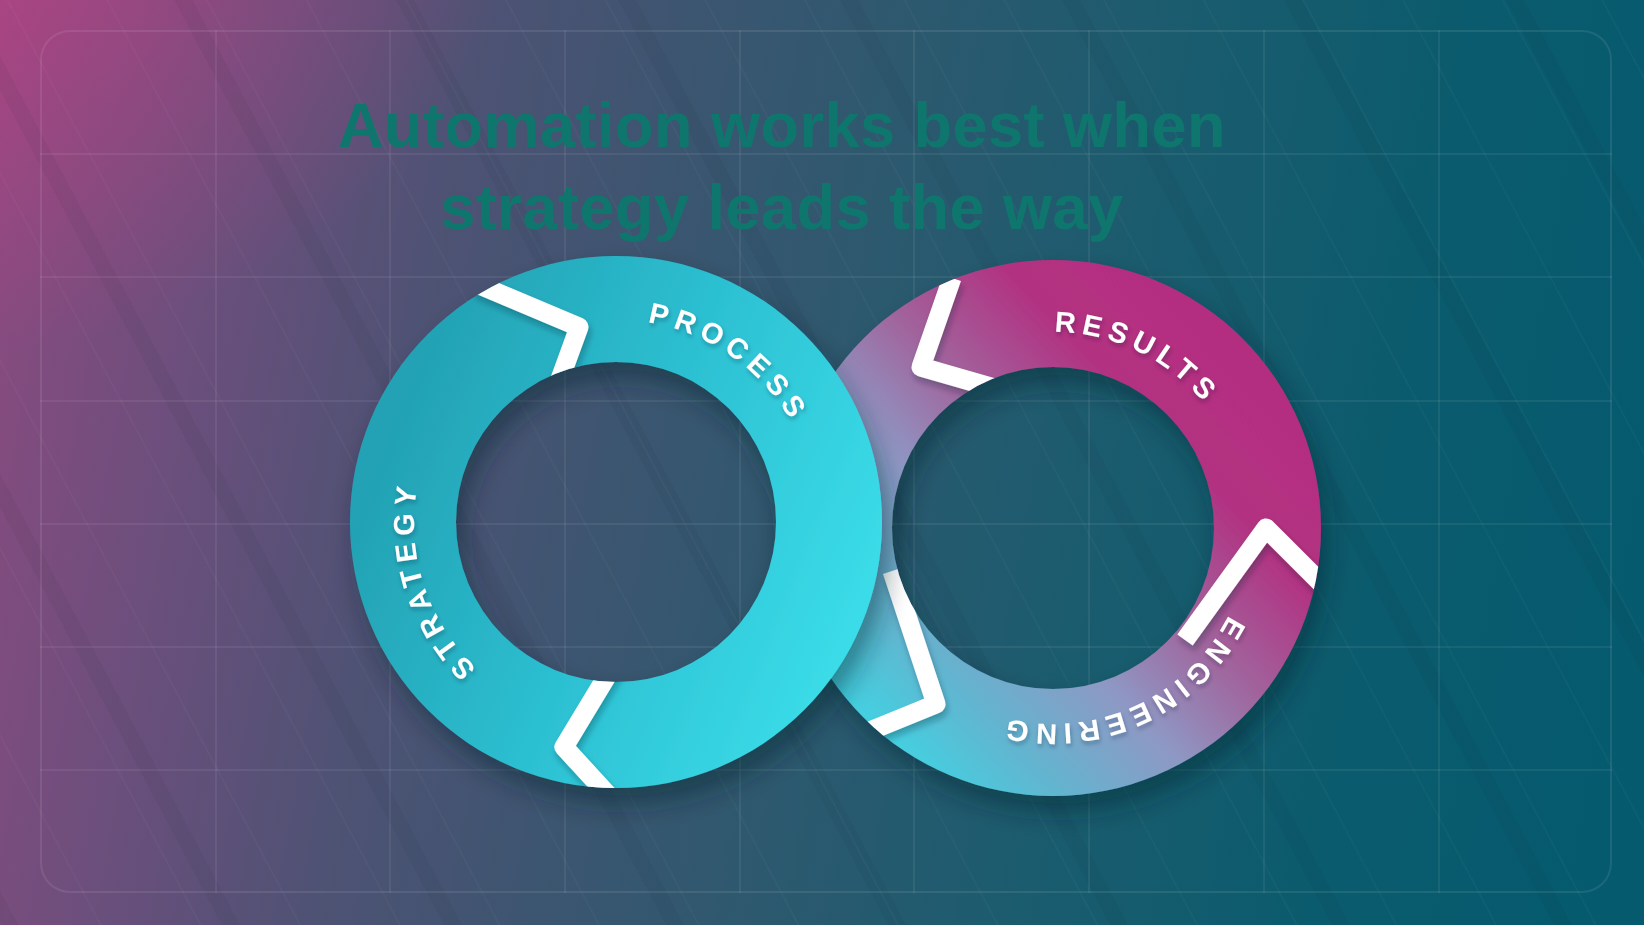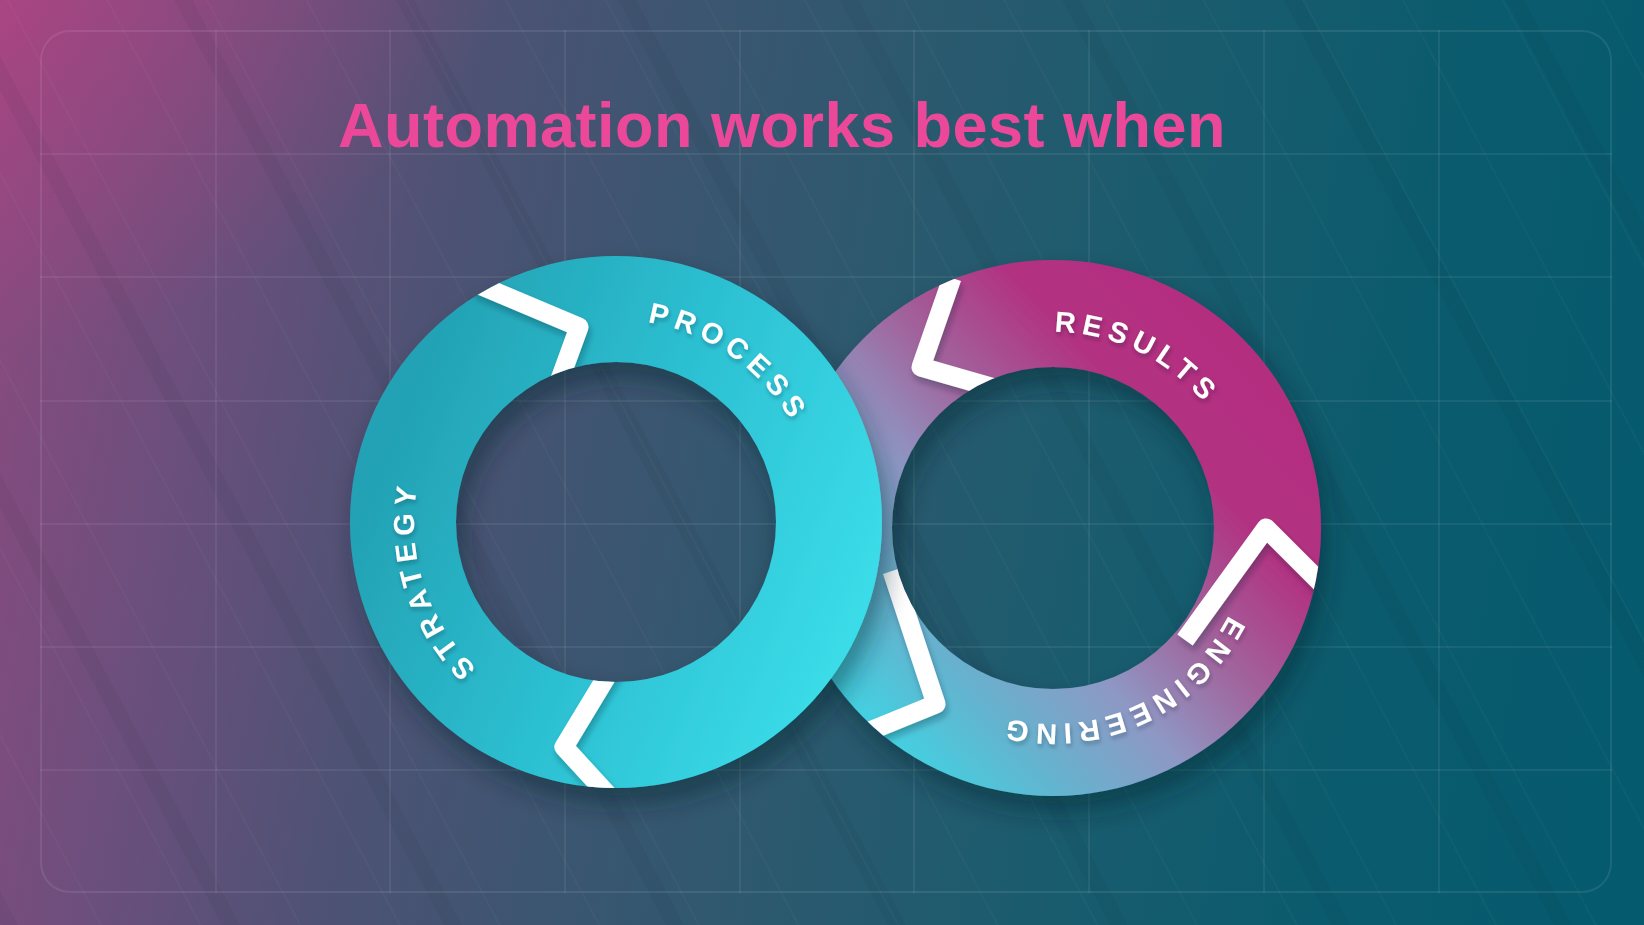--- a/index.html
+++ b/index.html
@@ -20,38 +20,39 @@
     position: absolute; left: 40px; top: 30px; width: 1572px; height: 863px;
     box-sizing: border-box;
     border: 2px solid rgba(255,255,255,0.085);
     border-radius: 30px;
     background-image:
       repeating-linear-gradient(to right,  rgba(255,255,255,0) 0 172.7px, rgba(255,255,255,0.065) 172.7px 174.7px),
       repeating-linear-gradient(to bottom, rgba(255,255,255,0) 0 121.2px, rgba(255,255,255,0.065) 121.2px 123.2px);
   }
   .title {
     position: absolute; top: 84px; left: 0; width: 1564px;
-    text-align: center; color: #ec4899;
+    text-align: center; color: #0f766e;
     font-size: 63px; line-height: 82px; font-weight: 700; letter-spacing: 0.5px;
   }
   .diagram-svg { position: absolute; left: 0; top: 0; }
   .ring-label {
     font-family: "Liberation Sans", sans-serif;
     font-weight: 700; font-size: 29px; letter-spacing: 6px; fill: #ffffff;
   }
   .chevron { fill: none; stroke: #ffffff; stroke-width: 19; stroke-linejoin: round; stroke-linecap: butt; }
 </style>
 </head>
 <body>
 
 <div class="streaks"></div>
 <div class="grid-area"></div>
 
 <div class="title">
   <div>Automation works best when</div>
+  <div>strategy leads the way</div>
 </div>
 
 <svg class="diagram-svg" width="1644" height="925" viewBox="0 0 1644 925">
   <defs>
     <linearGradient id="gradLeft" gradientUnits="userSpaceOnUse" x1="390" y1="430" x2="860" y2="620">
       <stop offset="0" stop-color="#23a2b4"></stop>
       <stop offset="0.5" stop-color="#2cc0d2"></stop>
       <stop offset="1" stop-color="#3bdce9"></stop>
     </linearGradient>
     <linearGradient id="gradRight" gradientUnits="userSpaceOnUse" x1="1230" y1="330" x2="840" y2="700">

